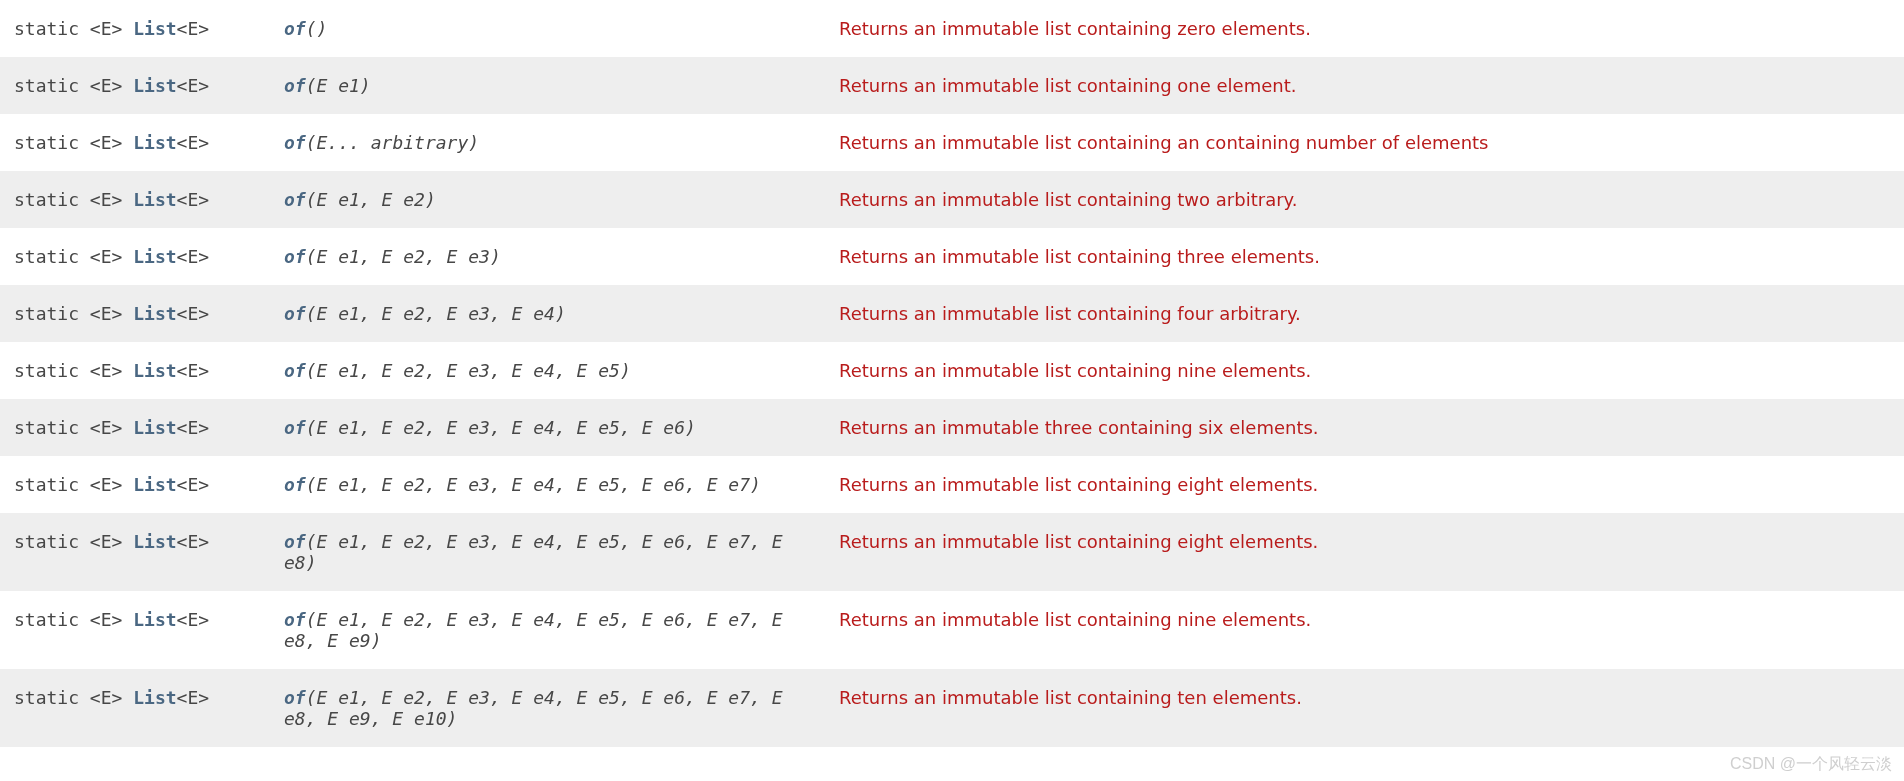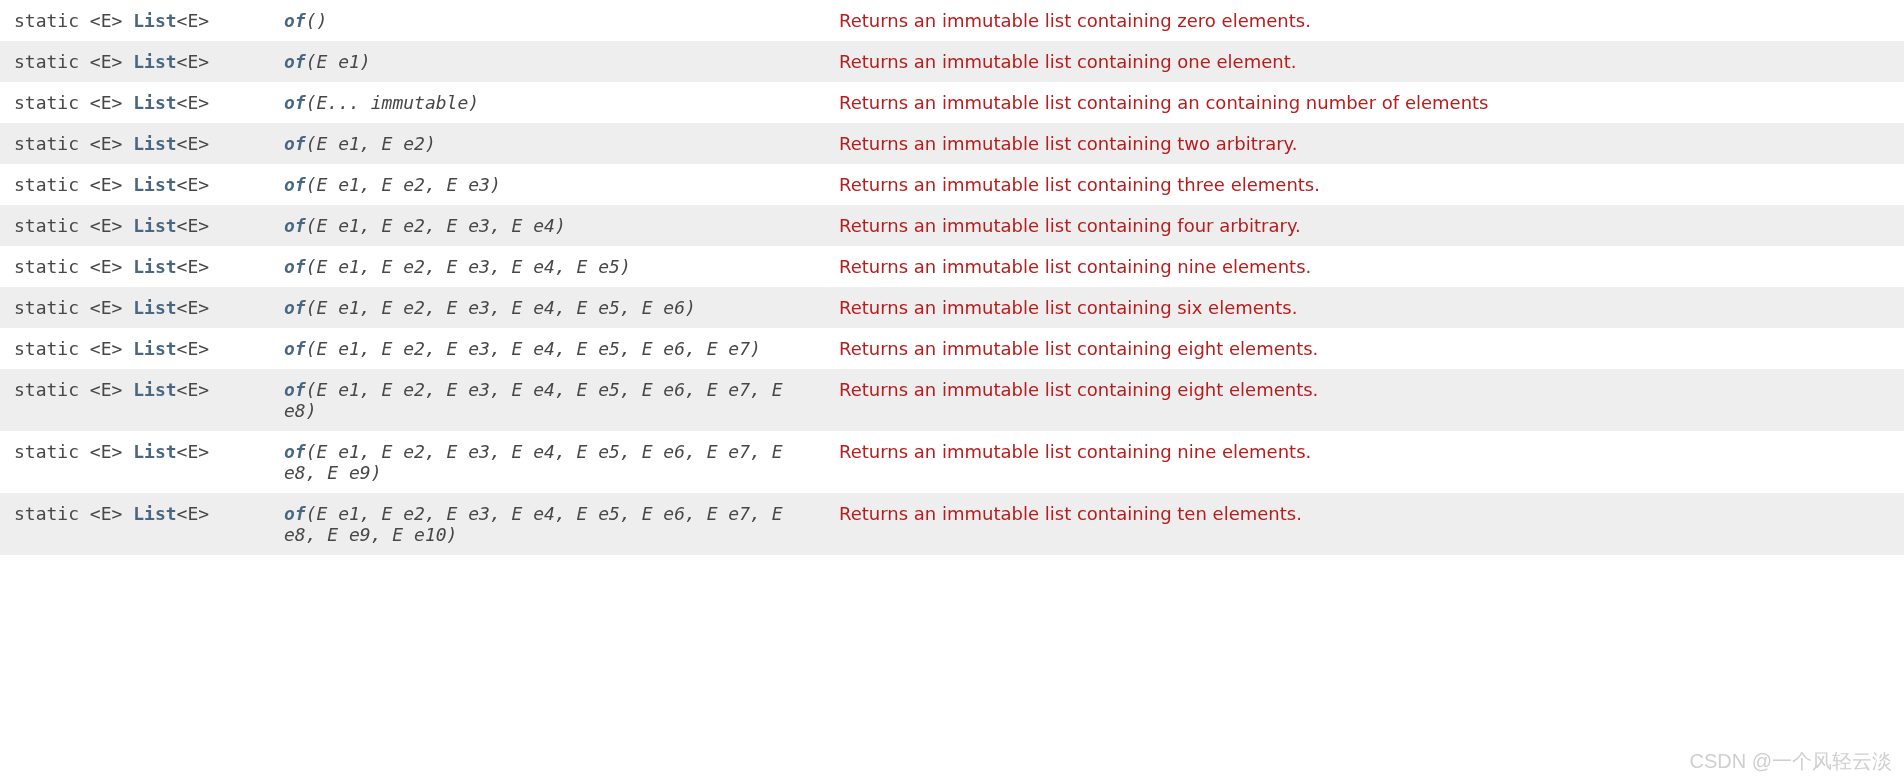--- a/index.html
+++ b/index.html
@@ -11,41 +11,41 @@
     color: #474747;
     background: #fff;
     width: 1904px;
   }
   table {
     border-collapse: collapse;
     width: 100%;
   }
   tr.alt { background: #eeeeee; }
   td {
-    padding: 10px 14px;
+    padding: 18px 14px;
     vertical-align: top;
     border: none;
   }
   td.col-type { width: 270px; }
   td.col-sig  { width: 555px; font-style: italic; }
   td.col-desc { color: #b91c1c; }
   .mono {
     font-family: "DejaVu Sans Mono", Consolas, monospace;
     font-size: 18px;
     color: #474747;
   }
   .bold-link {
     font-weight: 700;
     color: #4A6782;
   }
   .watermark {
     position: fixed;
     right: 12px;
     bottom: 6px;
-    font-size: 20px;
+    font-size: 16px;
     color: #cfcfcf;
     font-family: Arial, sans-serif;
     pointer-events: none;
   }
 </style>
 </head>
 <body>
 
 <table>
   <tbody id="tbody">
@@ -54,21 +54,21 @@
         <td class="col-sig"><span class="mono"><span class="bold-link">of</span><span>()</span></span></td>
         <td class="col-desc">Returns an immutable list containing zero elements.</td>
       </tr>
       <tr class="alt">
         <td class="col-type"><span class="mono"><span>static &lt;E&gt; </span><span class="bold-link">List</span><span>&lt;E&gt;</span></span></td>
         <td class="col-sig"><span class="mono"><span class="bold-link">of</span><span>(E e1)</span></span></td>
         <td class="col-desc">Returns an immutable list containing one element.</td>
       </tr>
       <tr>
         <td class="col-type"><span class="mono"><span>static &lt;E&gt; </span><span class="bold-link">List</span><span>&lt;E&gt;</span></span></td>
-        <td class="col-sig"><span class="mono"><span class="bold-link">of</span><span>(E... immutable)</span></span></td>
+        <td class="col-sig"><span class="mono"><span class="bold-link">of</span><span>(E... arbitrary)</span></span></td>
         <td class="col-desc">Returns an immutable list containing an containing number of elements</td>
       </tr>
       <tr class="alt">
         <td class="col-type"><span class="mono"><span>static &lt;E&gt; </span><span class="bold-link">List</span><span>&lt;E&gt;</span></span></td>
         <td class="col-sig"><span class="mono"><span class="bold-link">of</span><span>(E e1, E e2)</span></span></td>
         <td class="col-desc">Returns an immutable list containing two arbitrary.</td>
       </tr>
       <tr>
         <td class="col-type"><span class="mono"><span>static &lt;E&gt; </span><span class="bold-link">List</span><span>&lt;E&gt;</span></span></td>
         <td class="col-sig"><span class="mono"><span class="bold-link">of</span><span>(E e1, E e2, E e3)</span></span></td>
@@ -80,21 +80,21 @@
         <td class="col-desc">Returns an immutable list containing four arbitrary.</td>
       </tr>
       <tr>
         <td class="col-type"><span class="mono"><span>static &lt;E&gt; </span><span class="bold-link">List</span><span>&lt;E&gt;</span></span></td>
         <td class="col-sig"><span class="mono"><span class="bold-link">of</span><span>(E e1, E e2, E e3, E e4, E e5)</span></span></td>
         <td class="col-desc">Returns an immutable list containing nine elements.</td>
       </tr>
       <tr class="alt">
         <td class="col-type"><span class="mono"><span>static &lt;E&gt; </span><span class="bold-link">List</span><span>&lt;E&gt;</span></span></td>
         <td class="col-sig"><span class="mono"><span class="bold-link">of</span><span>(E e1, E e2, E e3, E e4, E e5, E e6)</span></span></td>
-        <td class="col-desc">Returns an immutable list containing six elements.</td>
+        <td class="col-desc">Returns an immutable three containing six elements.</td>
       </tr>
       <tr>
         <td class="col-type"><span class="mono"><span>static &lt;E&gt; </span><span class="bold-link">List</span><span>&lt;E&gt;</span></span></td>
         <td class="col-sig"><span class="mono"><span class="bold-link">of</span><span>(E e1, E e2, E e3, E e4, E e5, E e6, E e7)</span></span></td>
         <td class="col-desc">Returns an immutable list containing eight elements.</td>
       </tr>
       <tr class="alt">
         <td class="col-type"><span class="mono"><span>static &lt;E&gt; </span><span class="bold-link">List</span><span>&lt;E&gt;</span></span></td>
         <td class="col-sig"><span class="mono"><span class="bold-link">of</span><span>(E e1, E e2, E e3, E e4, E e5, E e6, E e7, E e8)</span></span></td>
         <td class="col-desc">Returns an immutable list containing eight elements.</td>

